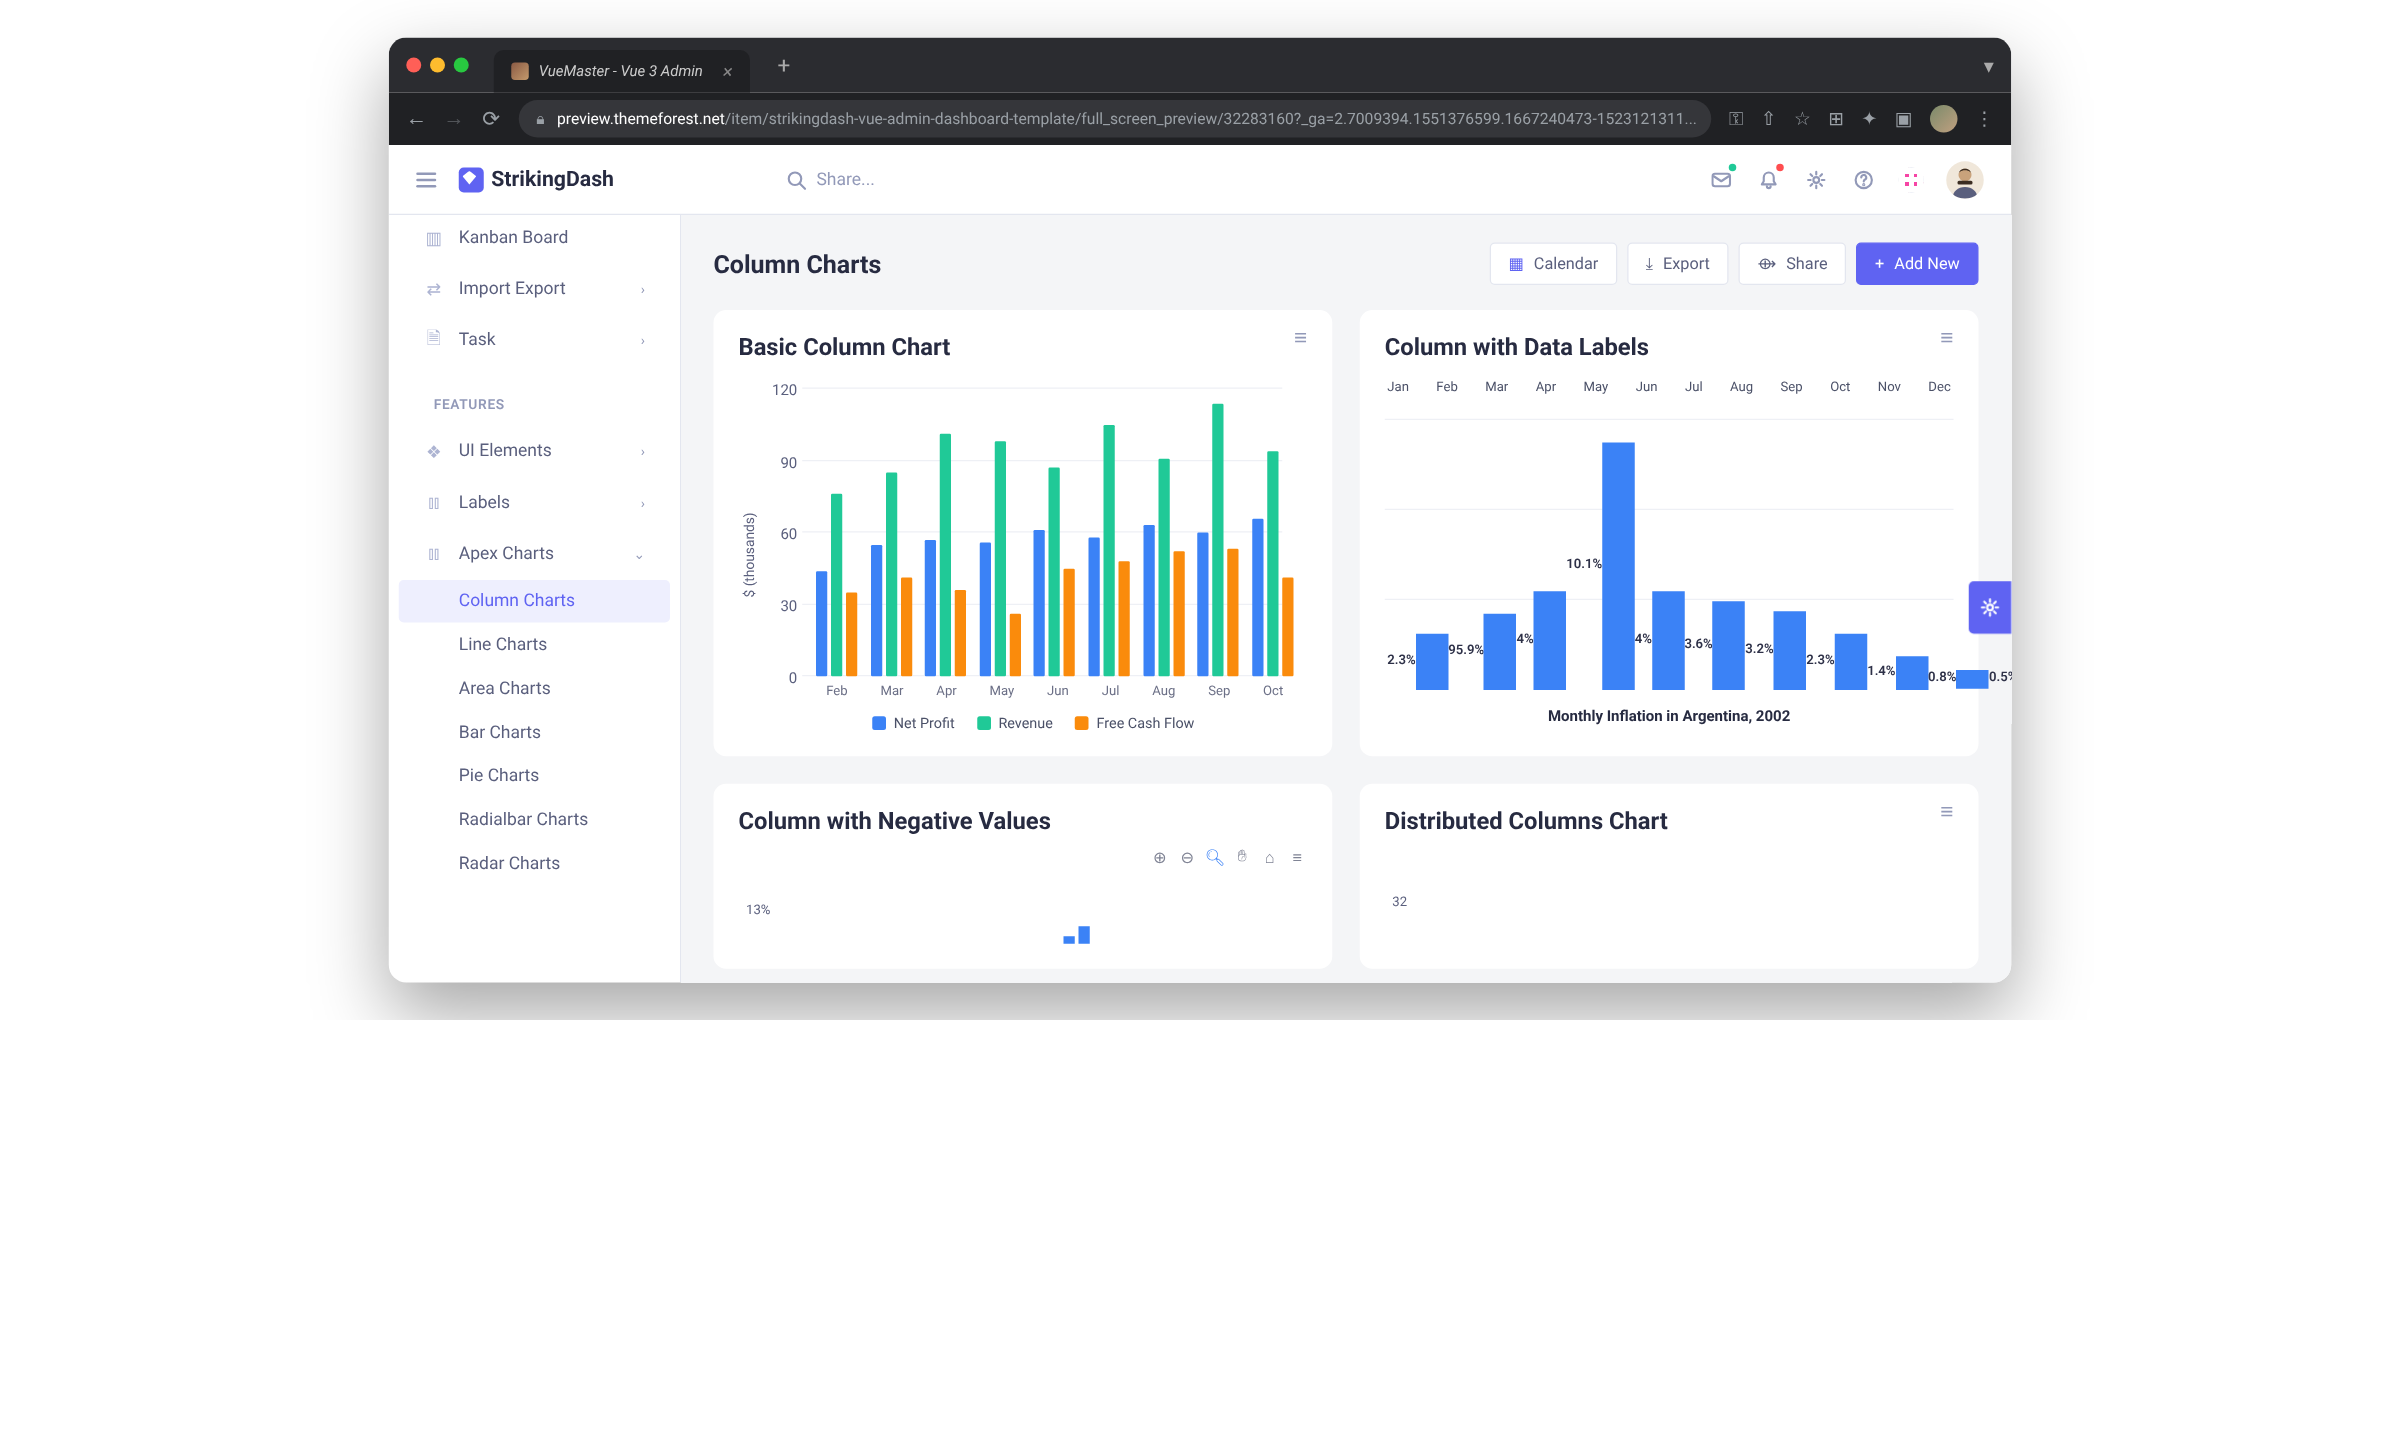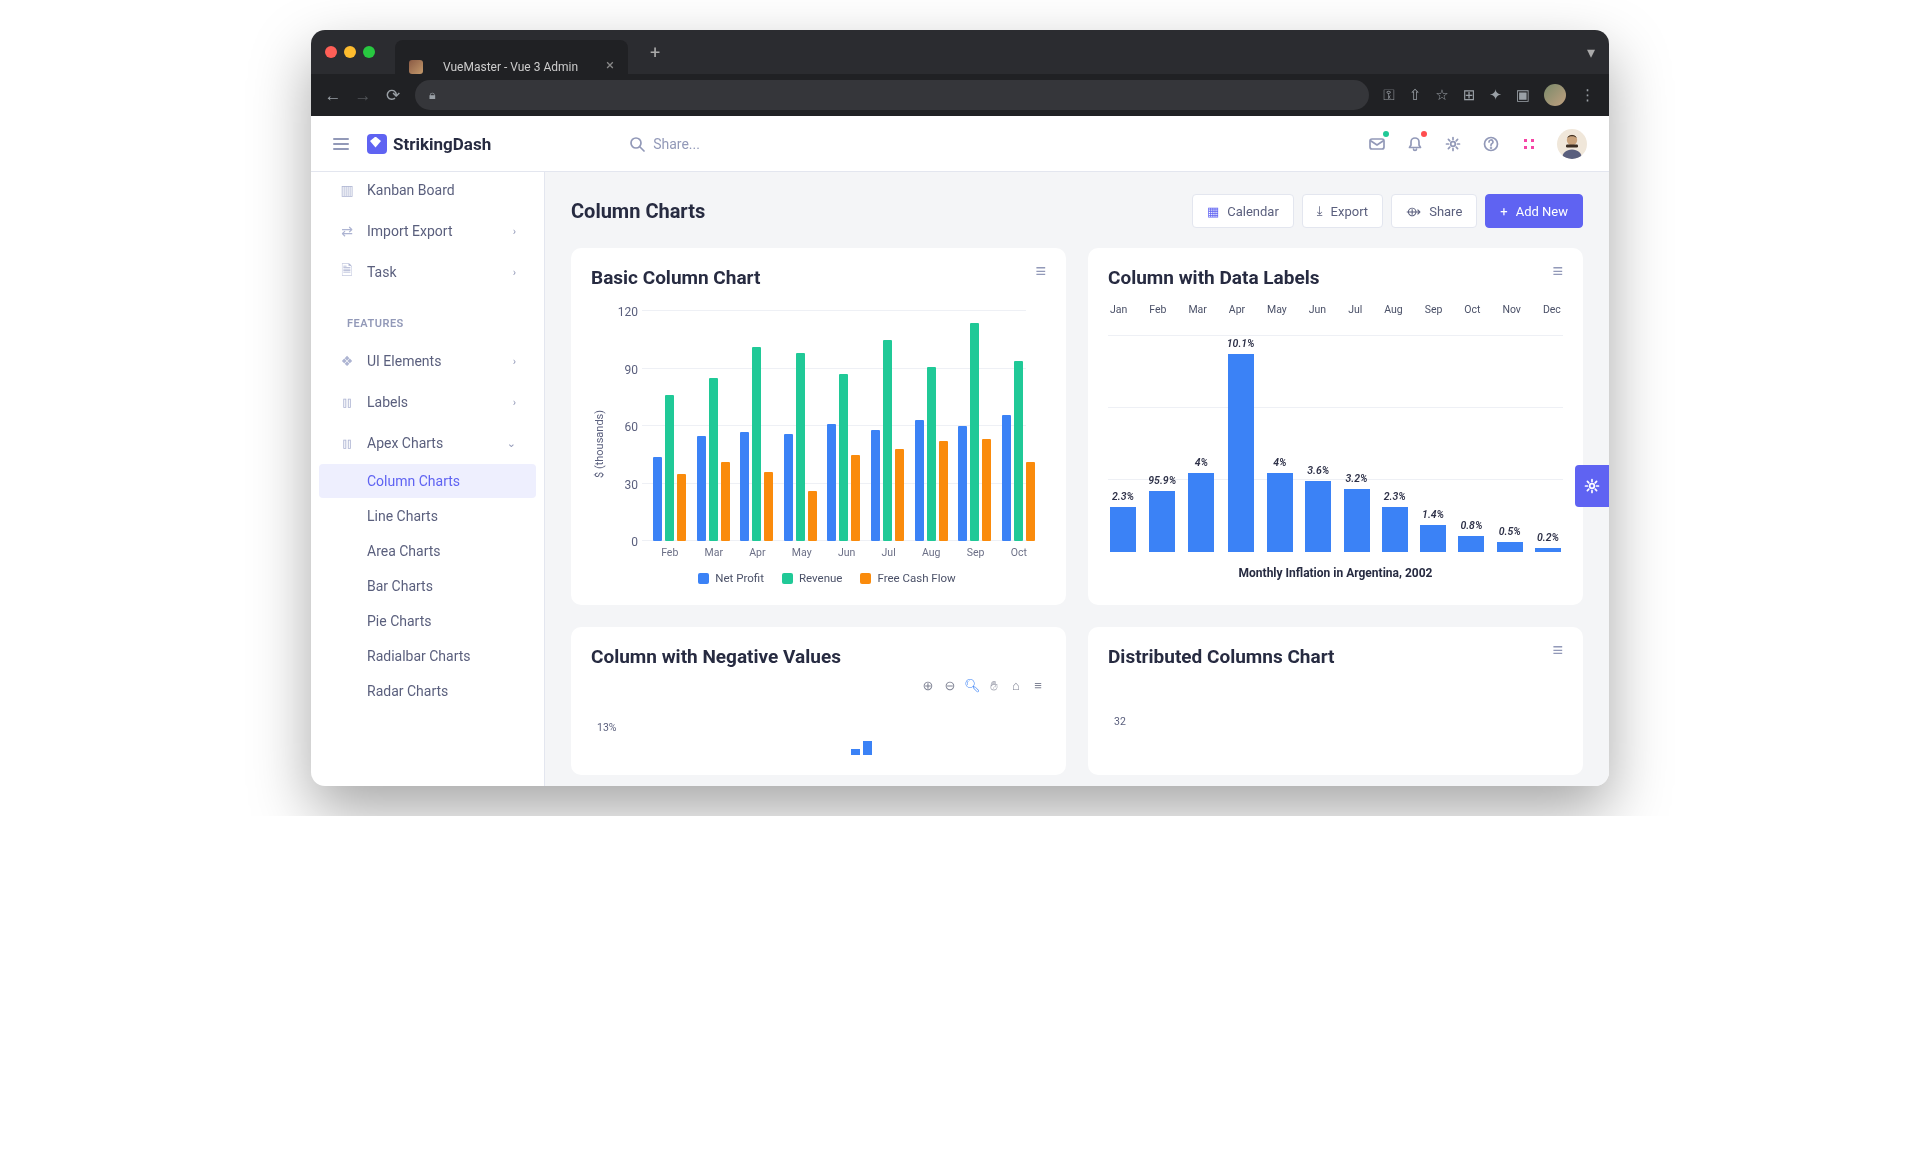--- a/index.html
+++ b/index.html
@@ -19,21 +19,21 @@
   
   .browser{
     width:1298px;height:756px;margin:30px auto;border-radius:14px;
     overflow:hidden;box-shadow:0 25px 60px rgba(0,0,0,.35);
     background:#fff;display:flex;flex-direction:column;
   }
   .chrome-top{background:#2B2C30;height:44px;display:flex;align-items:center;padding:0 14px;gap:10px;}
   .dots{display:flex;gap:7px;}
   .dot{width:12px;height:12px;border-radius:50%;}
   .dot.r{background:#FF5F57;} .dot.y{background:#FEBC2E;} .dot.g{background:#28C840;}
-  .tab{display:flex;align-items:flex-end;gap:20px;background:#202124;border-radius:8px 8px 0 0;height:34px;margin-top:10px;padding:0 14px;color:#ccc;font-size:12px;margin-left:10px;}
+  .tab{display:flex;align-items:center;gap:8px;background:#202124;border-radius:8px 8px 0 0;height:34px;margin-top:10px;padding:0 14px;color:#ccc;font-size:12px;margin-left:10px;font-style:italic;}
   .tab-fav{width:14px;height:14px;border-radius:3px;background:linear-gradient(135deg,#8a5a44,#c49a6c);}
   .tab-close{font-size:15px;color:#888;margin-left:8px;}
   .tab-new{color:#aaa;font-size:18px;margin-left:12px;}
   .chrome-url{background:#202124;height:42px;display:flex;align-items:center;padding:0 14px;gap:14px;color:#9aa0a6;}
   .nav-ic{width:16px;display:flex;justify-content:center;font-size:17px;}
   .urlbar{flex:1;background:#35363A;height:30px;border-radius:20px;padding:0 14px;display:flex;align-items:center;gap:10px;font-size:12.5px;color:#E8EAED;overflow:hidden;}
   .urlbar .lock{color:#9aa0a6;}
   .urlbar .host{color:#fff;}
   .urlbar .path{color:#9aa0a6;white-space:nowrap;}
   .right-ics{display:flex;gap:14px;align-items:center;font-size:15px;}
@@ -95,21 +95,21 @@
   .c1-legend{display:flex;justify-content:center;gap:18px;margin-top:30px;font-size:11.5px;color:#4b5168;}
   .c1-legend span{display:flex;align-items:center;gap:6px;justify-content:center;}
   .swatch{width:11px;height:11px;border-radius:2px;}
   
   
   .c2-x{display:flex;justify-content:space-between;font-size:10.5px;color:#4b5168;padding:0 2px;}
   .c2-plot{position:relative;height:216px;margin-top:20px;}
   .c2-grid{position:absolute;inset:0;}
   .c2-grow{position:absolute;left:0;right:0;border-top:1px solid #EEF0F5;}
   .c2-bars{position:absolute;inset:0;display:flex;justify-content:space-between;align-items:flex-end;padding:0 2px;}
-  .c2-col{display:flex;flex-direction:column;align-items:center;font-style:italic;}
+  .c2-col{display:flex;flex-direction:row;align-items:center;}
   .c2-bar{width:26px;background:var(--blue);}
   .c2-lbl{font-size:10.5px;font-weight:600;color:#2e3148;margin-bottom:4px;}
   .c2-sub{text-align:center;font-size:12px;font-weight:700;margin-top:14px;}
   
   
   .c3-tick{font-size:10.5px;color:var(--muted);margin-left:6px;}
   .c3-tools{float:right;display:flex;gap:6px;color:#808495;font-size:13px;margin-top:-4px;}
   .c3-tools span{width:16px;text-align:center;}
   .c3-tools .on{color:var(--blue);}
   .mini-bars{display:flex;align-items:flex-end;gap:3px;margin-left:260px;margin-top:6px;}
@@ -139,20 +139,21 @@
     <div style="flex:1"></div>
     <span style="color:#aaa">▾</span>
   </div>
 
   <div class="chrome-url">
     <span class="nav-ic">←</span>
     <span class="nav-ic" style="opacity:.4">→</span>
     <span class="nav-ic">⟳</span>
     <div class="urlbar">
       <span class="lock">🔒︎</span>
+      <span><span class="host">preview.themeforest.net</span><span class="path">/item/strikingdash-vue-admin-dashboard-template/full_screen_preview/32283160?_ga=2.7009394.1551376599.1667240473-1523121311...</span></span>
     </div>
     <div class="right-ics">
       <span>⚿</span>
       <span>⇧</span>
       <span>☆</span>
       <span>⊞</span>
       <span>✦</span>
       <span>▣</span>
       <span class="avatar"></span>
       <span>⋮</span>

